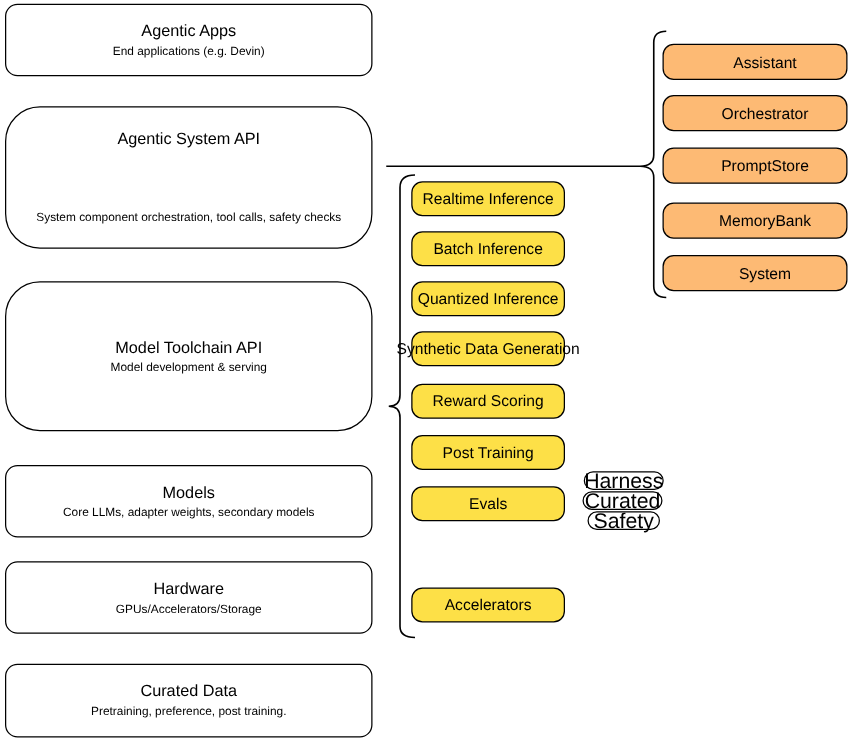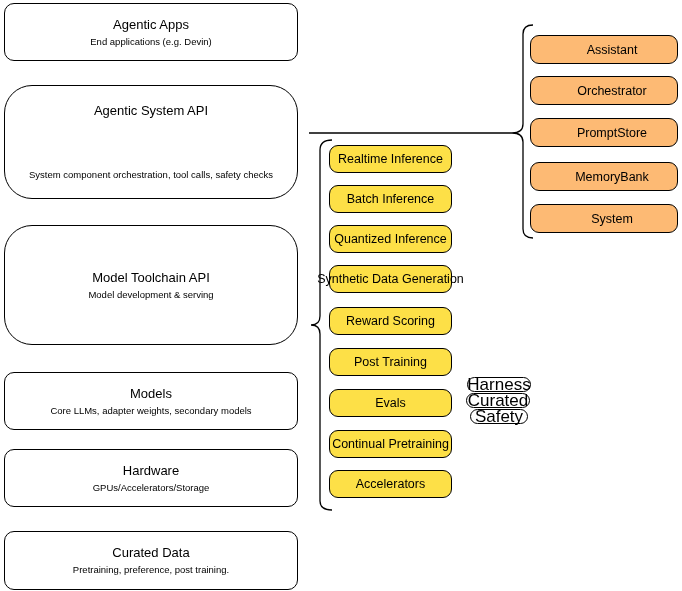--- a/index.html
+++ b/index.html
@@ -159,21 +159,20 @@
     <div class="sub">Pretraining, preference, post training.</div>
   </div>
 
   <div class="mnode" id="m-0">Realtime Inference</div>
   <div class="mnode" id="m-1">Batch Inference</div>
   <div class="mnode" id="m-2">Quantized Inference</div>
   <div class="mnode" id="m-3">Synthetic Data Generation</div>
   <div class="mnode" id="m-5">Post Training</div>
   <div class="mnode" id="m-4">Reward Scoring</div>
   <div class="mnode" id="m-6">Evals</div>
-  <div class="mnode" id="m-7">Continual Pretraining</div>
   <div class="mnode" id="m-8">Accelerators</div>
 
   <div class="pill" id="p-harness">Harness</div>
   <div class="pill" id="p-evaldata">Curated</div>
   <div class="pill" id="p-safety">Safety</div>
 
   <div class="rnode" id="r-0">Assistant</div>
   <div class="rnode" id="r-1">Orchestrator</div>
   <div class="rnode" id="r-2">PromptStore</div>
   <div class="rnode" id="r-3">MemoryBank</div>

